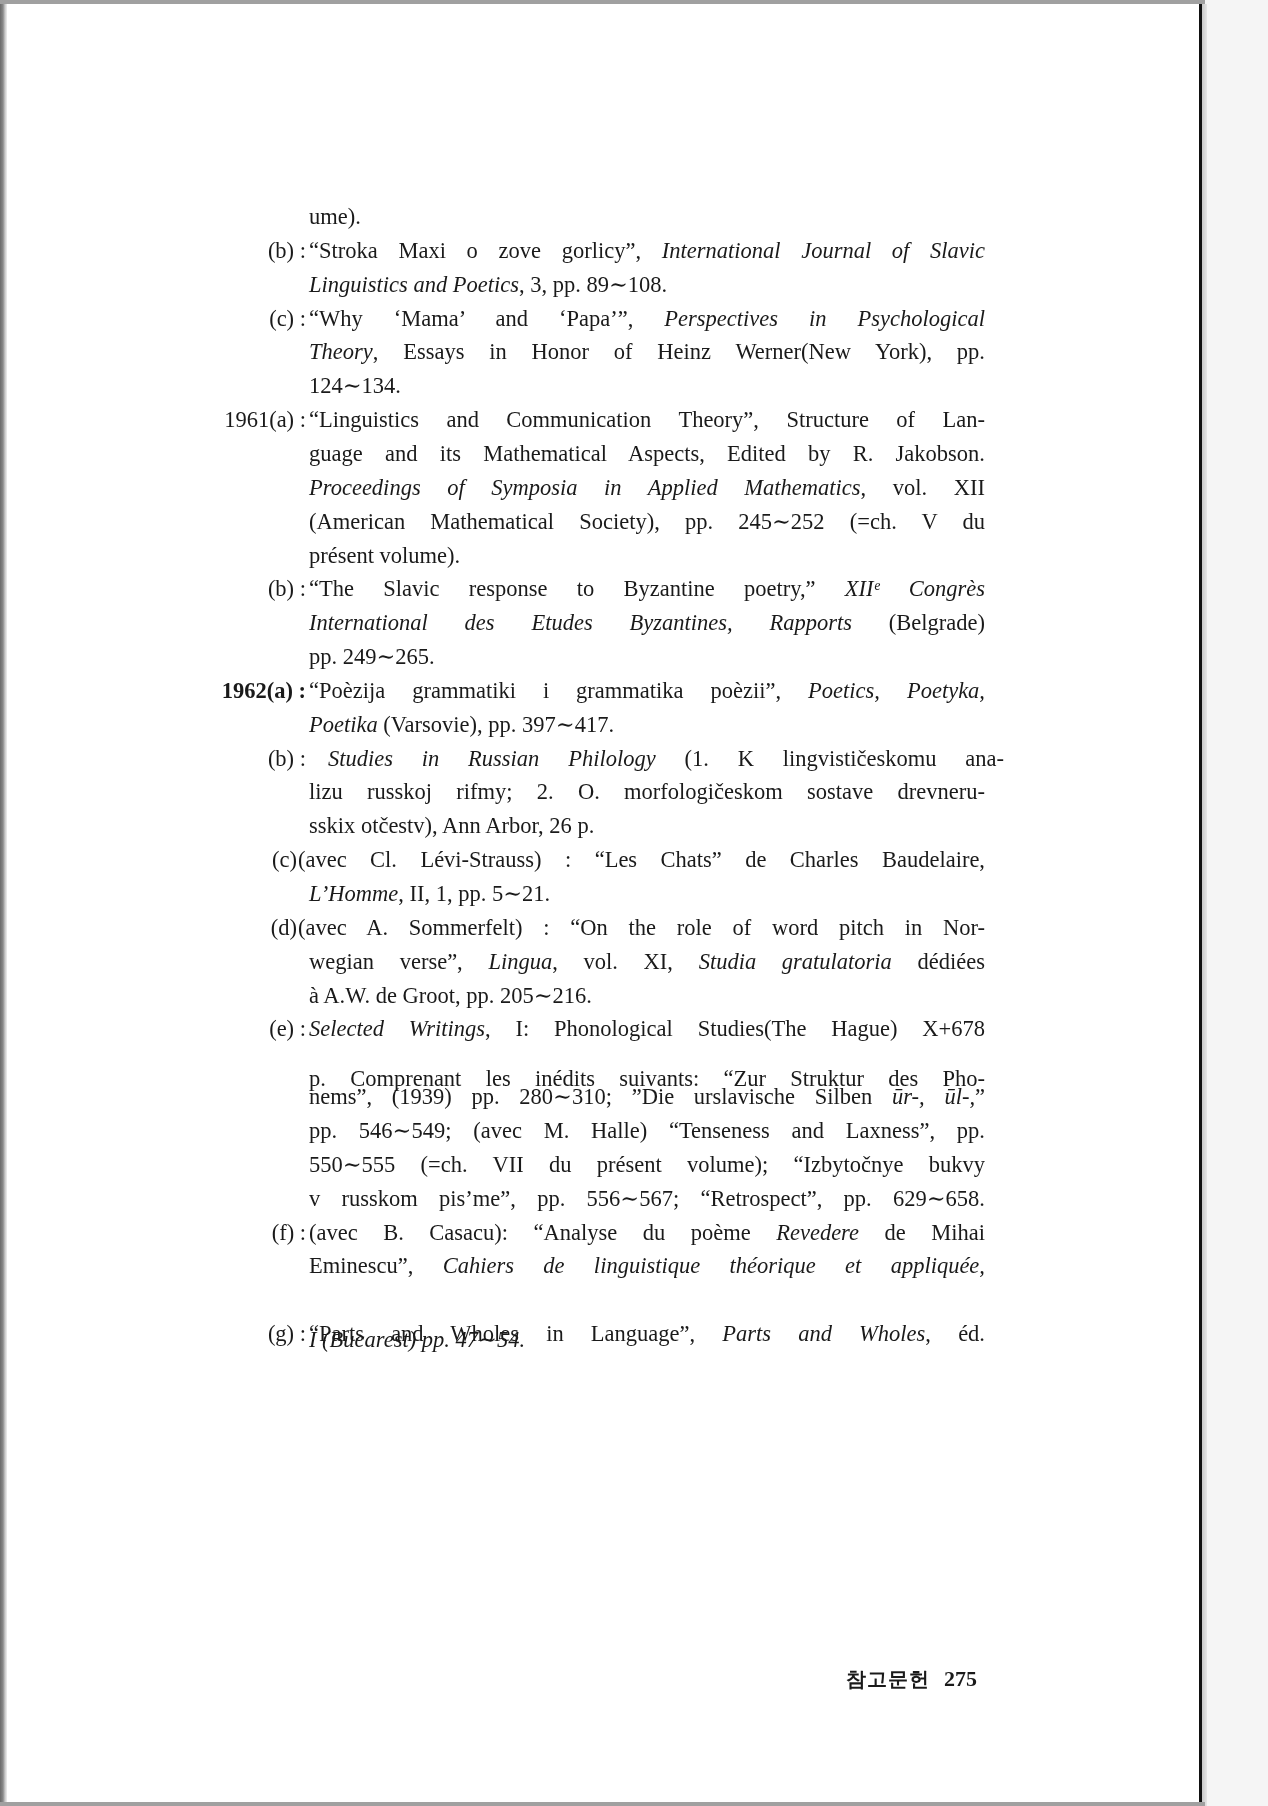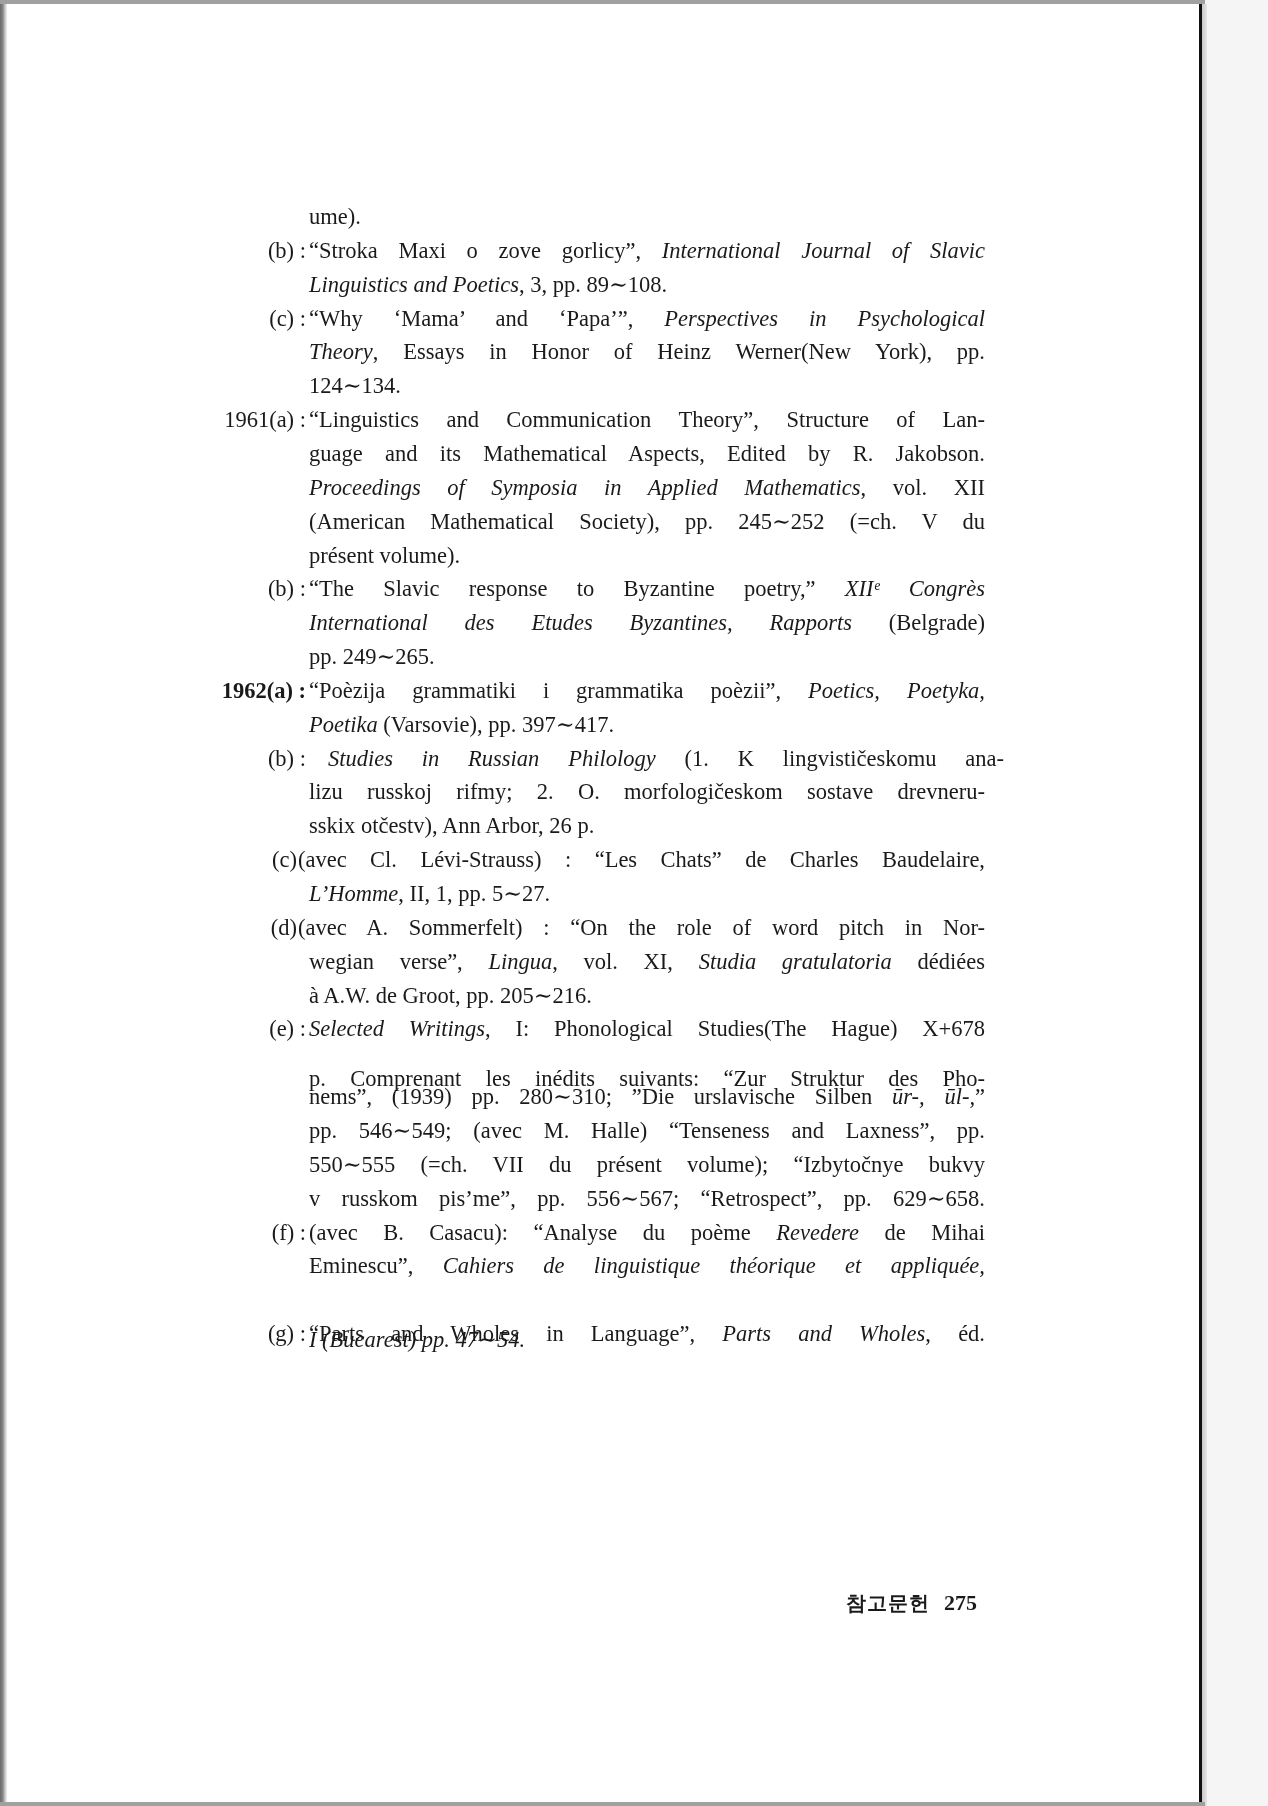--- a/index.html
+++ b/index.html
@@ -37,21 +37,21 @@
       height: 34px; line-height: 34px;
     }
     .text-line {
       position: absolute; left: 309px; width: 676px;
       text-align: justify; text-align-last: justify;
       white-space: nowrap; height: 34px; line-height: 34px;
     }
     .text-line.last { text-align-last: left; }
     .text-line i { }
     .footer {
-      position: absolute; top: 1590px; left: 846px;
+      position: absolute; top: 1666px; left: 846px;
       font-size: 22px; white-space: nowrap;
     }
     .footer .hangul { font-family: "DejaVu Sans", sans-serif; font-weight: bold; font-size: 20px; letter-spacing: 1px; }
     .footer .num { margin-left: 14px; font-weight: bold; }
   </style>
 </head>
 <body>
 
 <div class="viewer-top"></div>
 <div class="viewer-left"></div>
@@ -97,21 +97,21 @@
     </div>
     <div>
       <div class="label" style="top: 741.6px; right: 962px;">(b) :</div>
       <div class="text-line" style="top: 741.6px; margin-left: 19px;"><i>Studies in Russian Philology</i><span> (1. K lingvističeskomu ana-</span></div>
       <div class="text-line" style="top: 775.45px;"><span>lizu russkoj rifmy; 2. O. morfologičeskom sostave drevneru-</span></div>
       <div class="text-line last" style="top: 809.3px;"><span>sskix otčestv), Ann Arbor, 26 p.</span></div>
     </div>
     <div>
       <div class="label" style="top: 843.15px; right: 971px;">(c)</div>
       <div class="text-line" style="top: 843.15px; left: 298px; width: 687px;"><span>(avec Cl. Lévi-Strauss) : “Les Chats” de Charles Baudelaire,</span></div>
-      <div class="text-line last" style="top: 877px;"><i>L’Homme</i><span>, II, 1, pp. 5∼27.</span></div>
+      <div class="text-line last" style="top: 877px;"><i>L’Homme</i><span>, II, 1, pp. 5∼21.</span></div>
     </div>
     <div>
       <div class="label" style="top: 910.85px; right: 971px;">(d)</div>
       <div class="text-line" style="top: 910.85px; left: 298px; width: 687px;"><span>(avec A. Sommerfelt) : “On the role of word pitch in Nor-</span></div>
       <div class="text-line" style="top: 944.7px;"><span>wegian verse”, </span><i>Lingua</i><span>, vol. XI, </span><i>Studia gratulatoria</i><span> dédiées</span></div>
       <div class="text-line last" style="top: 978.55px;"><span>à A.W. de Groot, pp. 205∼216.</span></div>
     </div>
     <div>
       <div class="label" style="top: 1012.4px; right: 962px;">(e) :</div>
       <div class="text-line" style="top: 1012.4px;"><i>Selected Writings</i><span>, I: Phonological Studies(The Hague) X+678</span></div>

